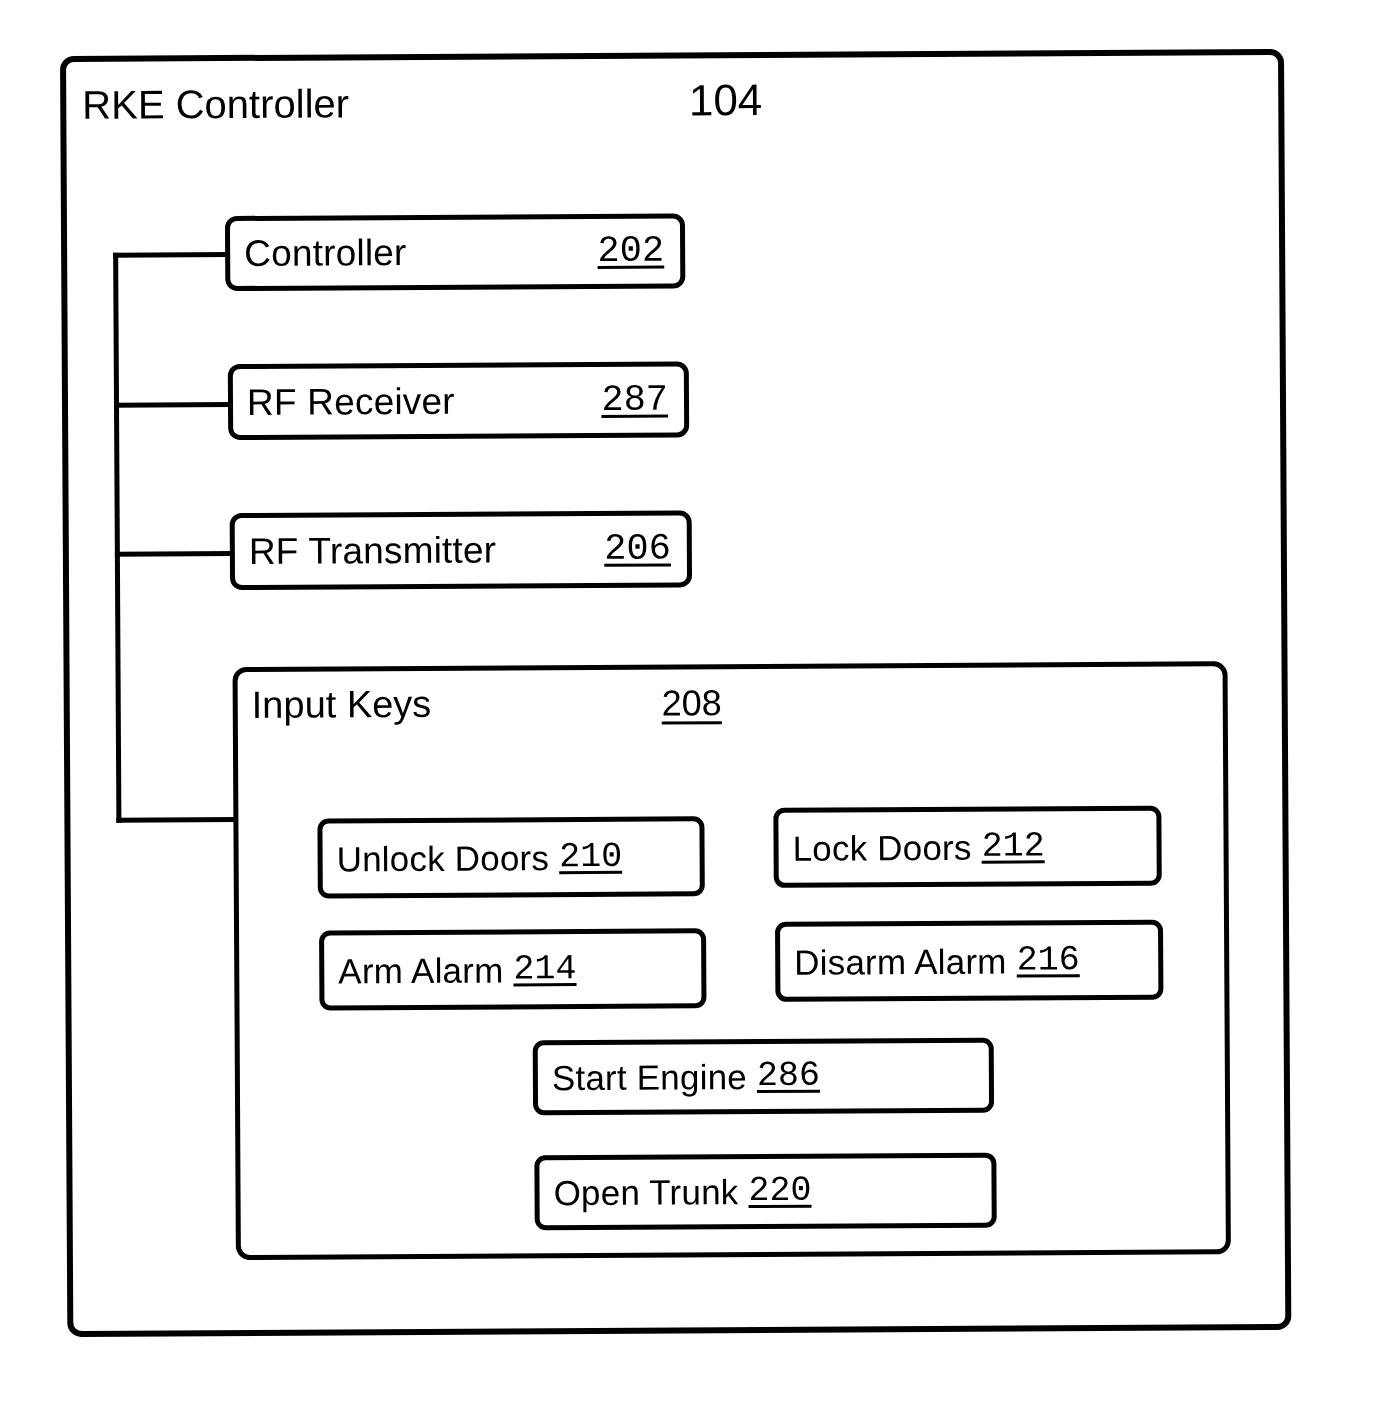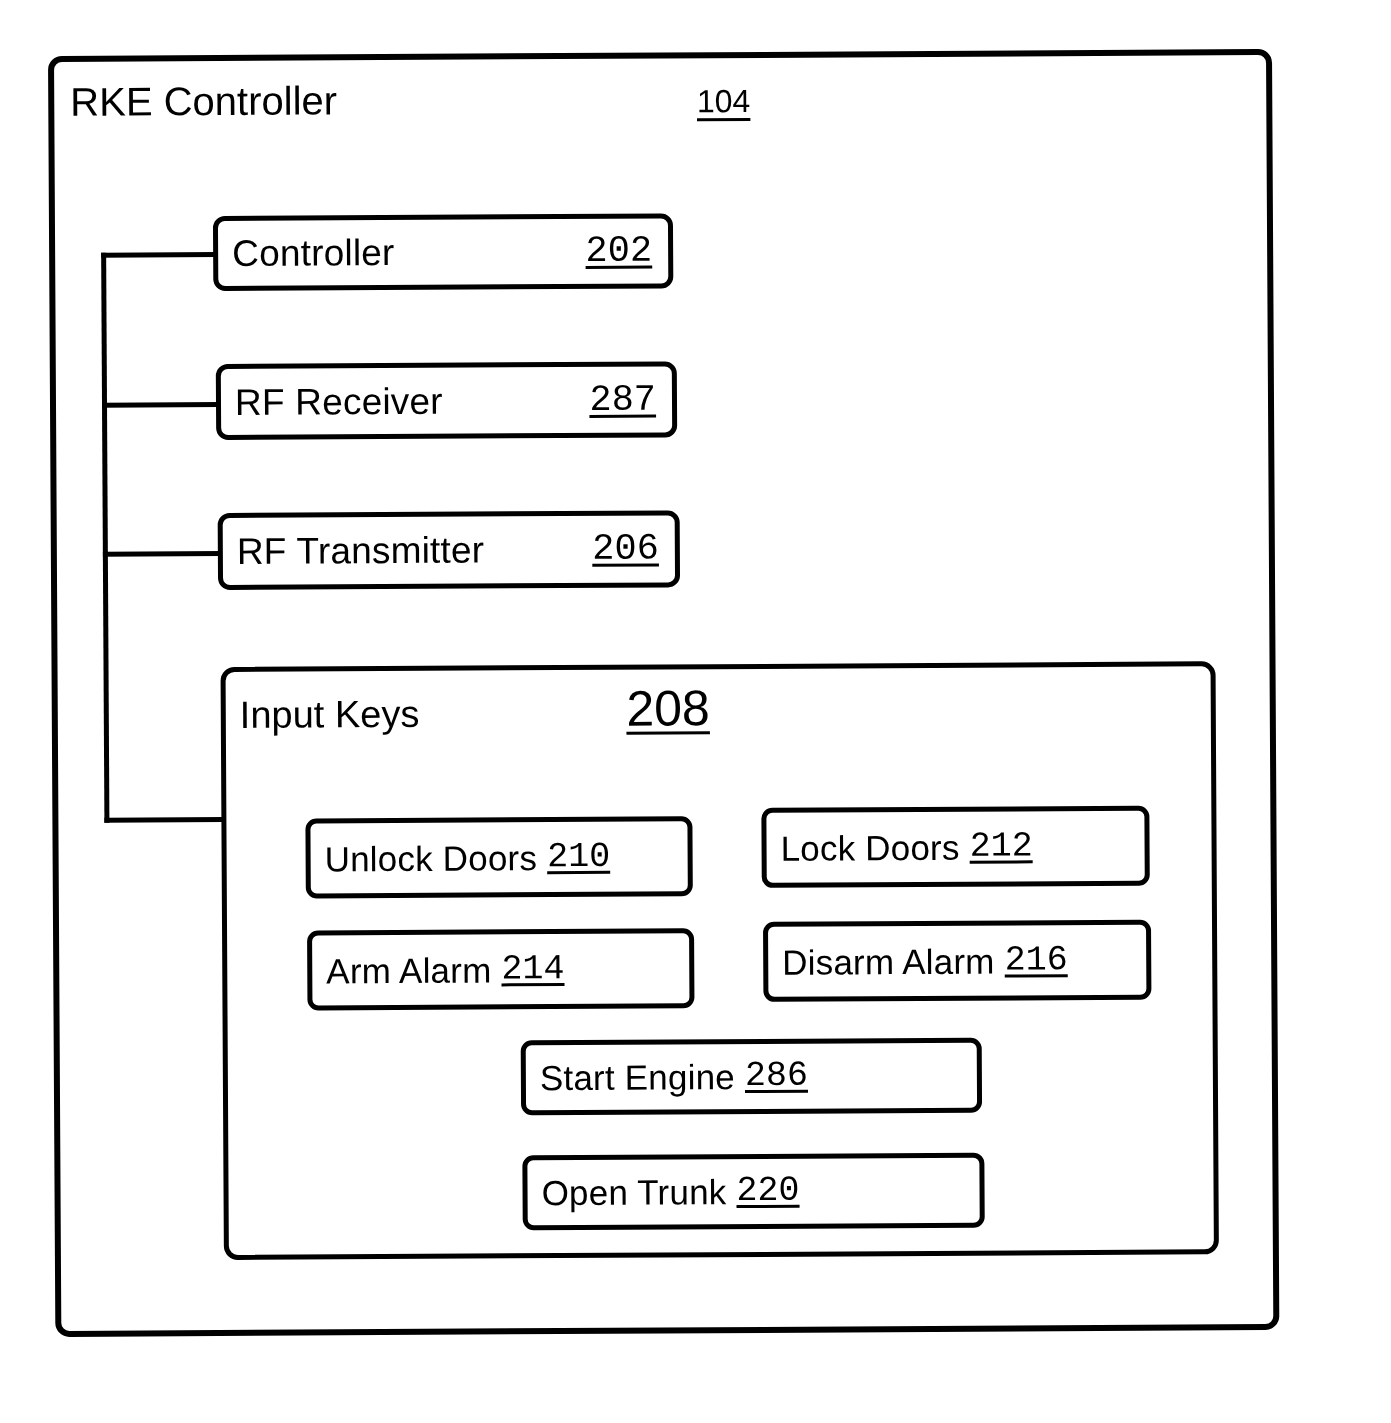--- a/index.html
+++ b/index.html
@@ -11,21 +11,21 @@
     width: 1391px;
     height: 1423px;
     position: relative;
     overflow: hidden;
     font-family: "Liberation Sans", sans-serif;
     color: #000000;
   }
 
   #diagram-root {
     position: absolute;
-    left: 0;
+    left: 12px;
     top: 0;
     width: 1356px;
     height: 1423px;
   }
 
   
   .outer-box {
     position: absolute;
     left: 48px;
     top: 56px;
@@ -91,21 +91,21 @@
     align-items: baseline;
     width: 470px;
   }
   .container-title-row .label {
     font-size: 38px;
     line-height: 1;
     white-space: nowrap;
   }
   .container-title-row .refnum {
     margin-left: auto;
-    font-size: 50px;
+    font-size: 36px;
     line-height: 1;
     text-decoration: underline;
     text-underline-offset: 6px;
     text-decoration-thickness: 3px;
   }
 
   
   .outer-title-row {
     position: absolute;
     left: 16px;
@@ -114,23 +114,22 @@
     display: flex;
     align-items: baseline;
   }
   .outer-title-row .label {
     font-size: 40px;
     line-height: 1;
     white-space: nowrap;
   }
   .outer-title-row .refnum {
     margin-left: auto;
-    font-size: 32px;
-    line-height: 1;
-    text-decoration: underline;
+    font-size: 44px;
+    line-height: 1;
     text-underline-offset: 6px;
     text-decoration-thickness: 3px;
   }
 
   
   .bus-vert {
     position: absolute;
     background: #000;
     width: 5px;
   }

